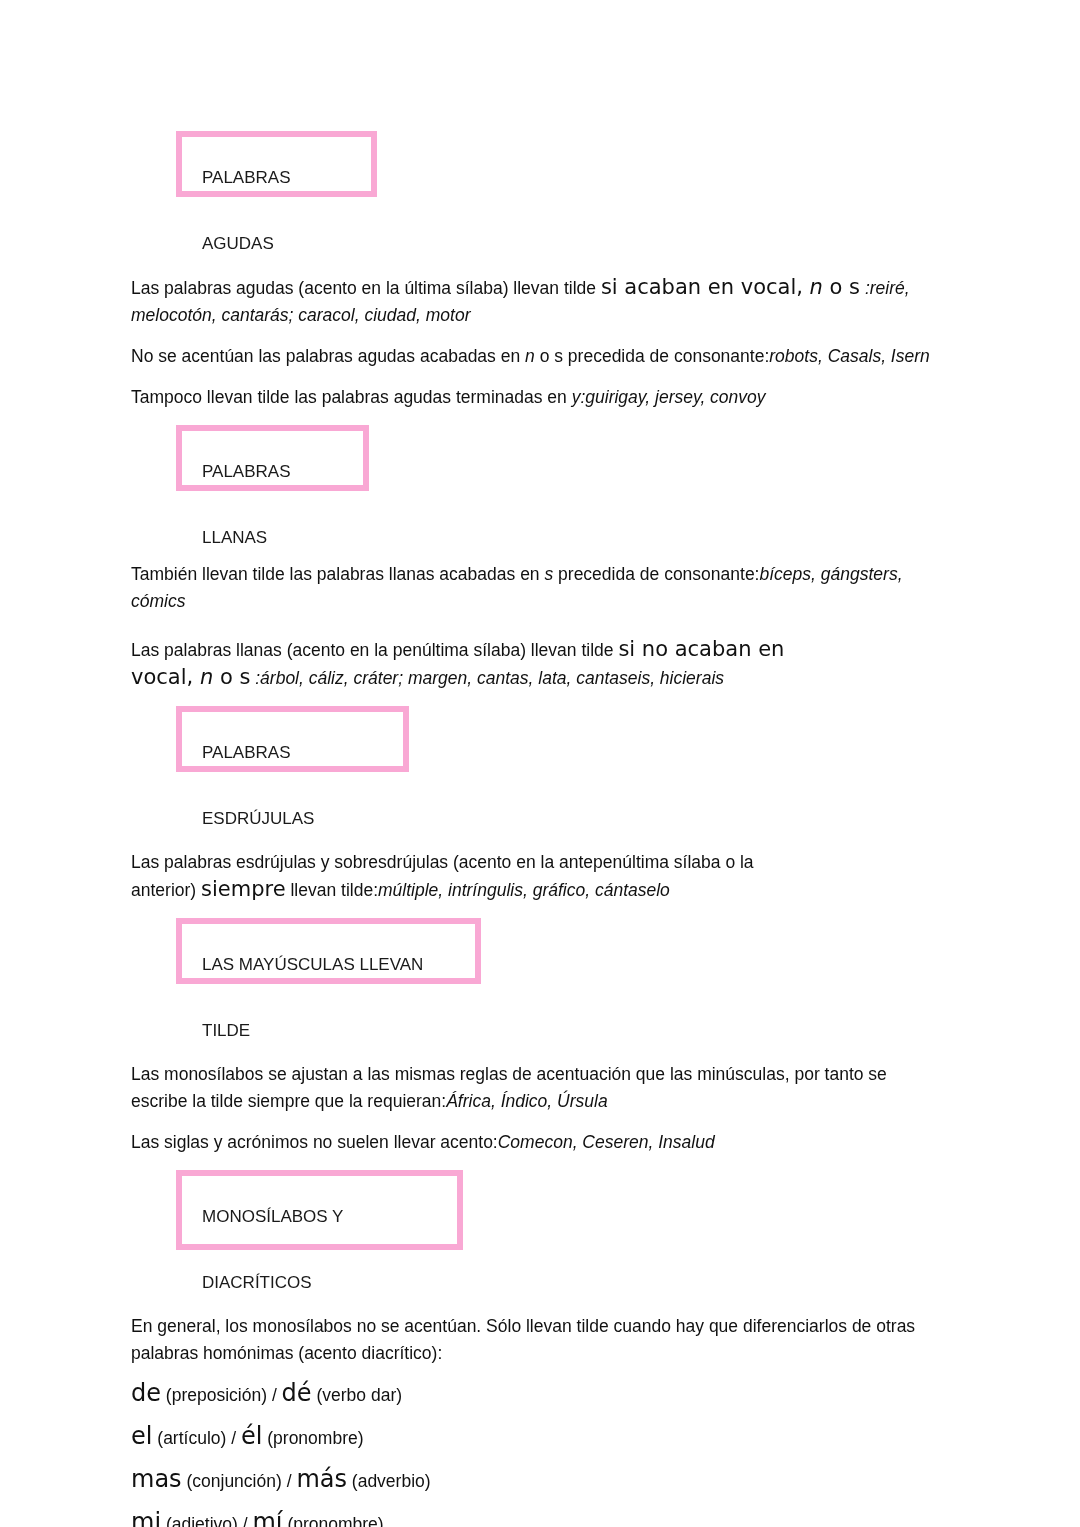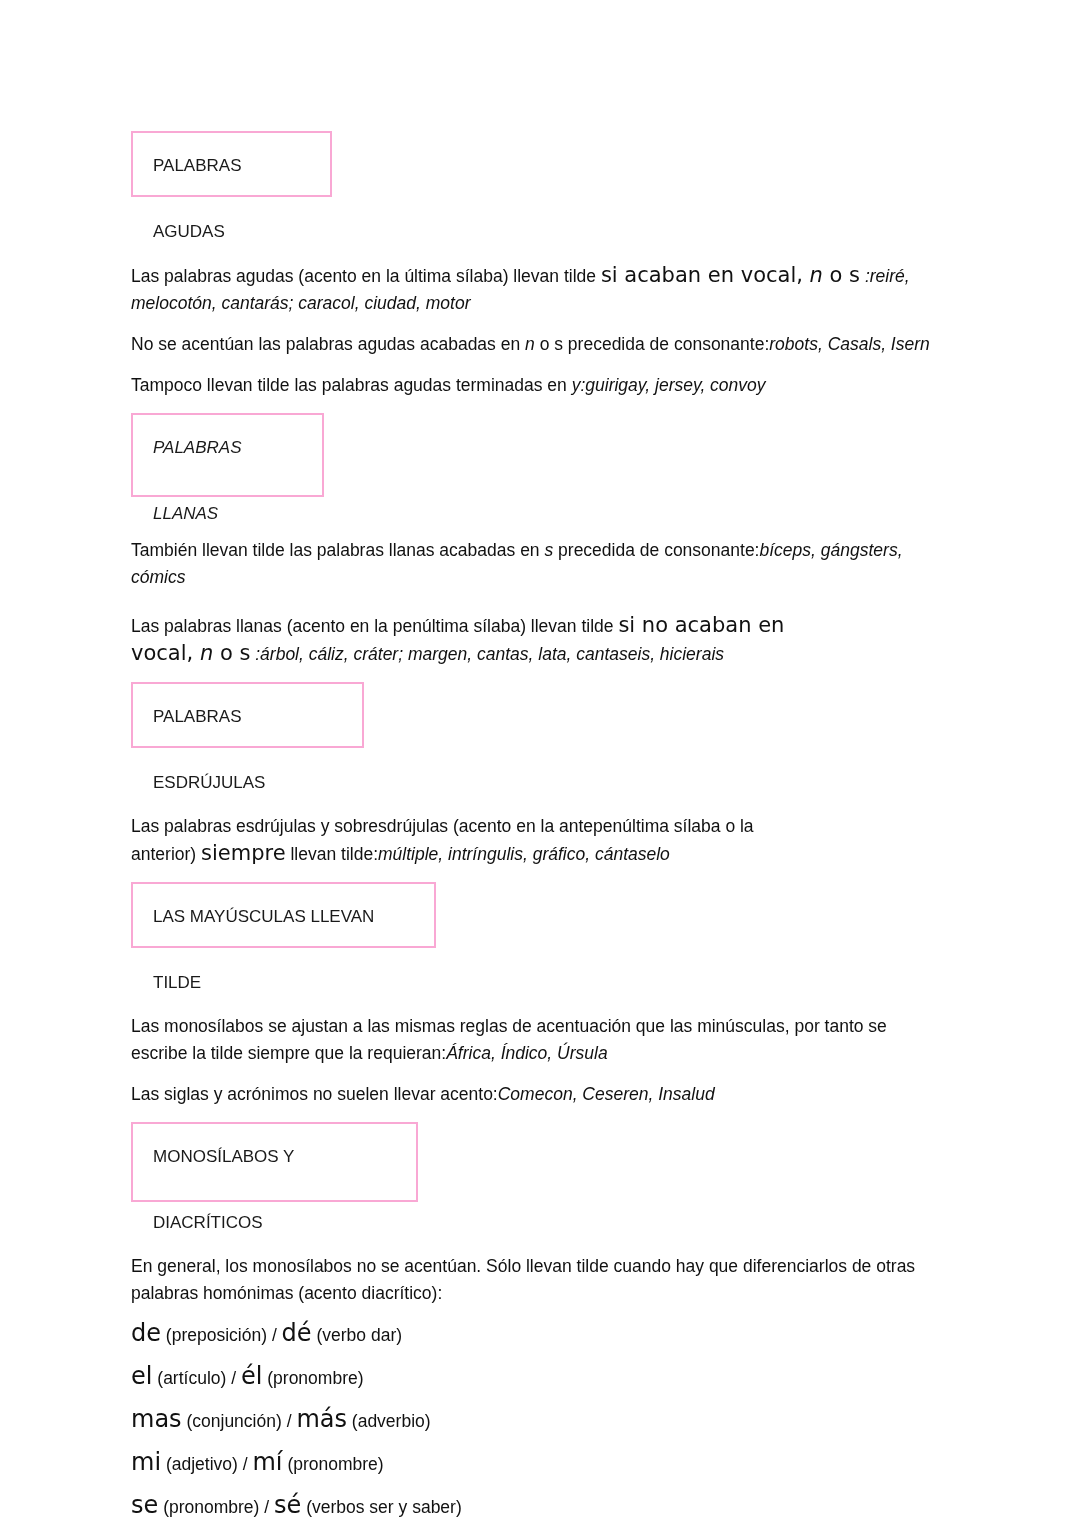--- a/index.html
+++ b/index.html
@@ -1,21 +1,21 @@
 <!DOCTYPE html>
 <html><head>
 <meta charset="utf-8">
 <style>
   html, body { margin: 0; padding: 0; background: #ffffff; }
   body { width: 1080px; height: 1527px; position: relative; overflow: hidden;
          font-family: "Liberation Sans", "DejaVu Sans", sans-serif; color: #111; }
   .page { position: absolute; left: 131px; top: 131px; width: 830px; }
-  .hbox { display: inline-block; border: 2px solid #f9a8d4; padding: 0 20px;
+  .hbox { display: inline-block; border: 6px solid #f9a8d4; padding: 8px 20px;
           height: 62px; line-height: 62px; font-size: 17px; color: #1a1a1a;
-          box-sizing: border-box; letter-spacing: 0; }
+          box-sizing: border-box; letter-spacing: 0; margin-left: 45px; }
   p { margin: 0; font-size: 17.5px; line-height: 27px; }
   .big { font-family: "DejaVu Sans", sans-serif; font-size: 21px; }
   .it { font-style: italic; }
   .mono-line { font-size: 17.5px; line-height: 27px; margin: 0; }
   .mono-line .w { font-family: "DejaVu Sans", sans-serif; font-size: 24px; }
 </style>
 </head>
 <body>
 
 <div class="page">
@@ -28,21 +28,21 @@
     <span>Las palabras agudas (acento en la última sílaba) llevan tilde </span><span class="big">si acaban en vocal, </span><span class="big it">n</span><span class="big"> o </span><span class="big">s</span><span class="it"> :reiré, melocotón, cantarás; caracol, ciudad, motor</span>
   </p>
   <p style="margin-top:14px;">
     <span>No se acentúan las palabras agudas acabadas en </span><span class="it">n</span><span> o </span><span>s</span><span> precedida de consonante:</span><span class="it">robots, Casals, Isern</span>
   </p>
   <p style="margin-top:14px;">
     <span>Tampoco llevan tilde las palabras agudas terminadas en </span><span class="it">y:guirigay, jersey, convoy</span>
   </p>
 
   
-  <div class="hbox" style="width:193px;height:84px;line-height:66px;margin-top:14px;font-style:italic;">
+  <div class="hbox" style="width:193px;height:66px;line-height:66px;margin-top:14px;">
     <span>PALABRAS LLANAS</span>
   </div>
   <p style="margin-top:14px;width:800px;">
     <span>También llevan tilde las palabras llanas acabadas en </span><span class="it">s</span><span> precedida de consonante:</span><span class="it">bíceps, gángsters, cómics</span>
   </p>
   <p style="margin-top:21px;width:680px;">
     <span>Las palabras llanas (acento en la penúltima sílaba) llevan tilde </span><span class="big">si no acaban en vocal, </span><span class="big it">n</span><span class="big"> o </span><span class="big">s</span><span class="it"> :árbol, cáliz, cráter; margen, cantas, lata, cantaseis, hicierais</span>
   </p>
 
   

